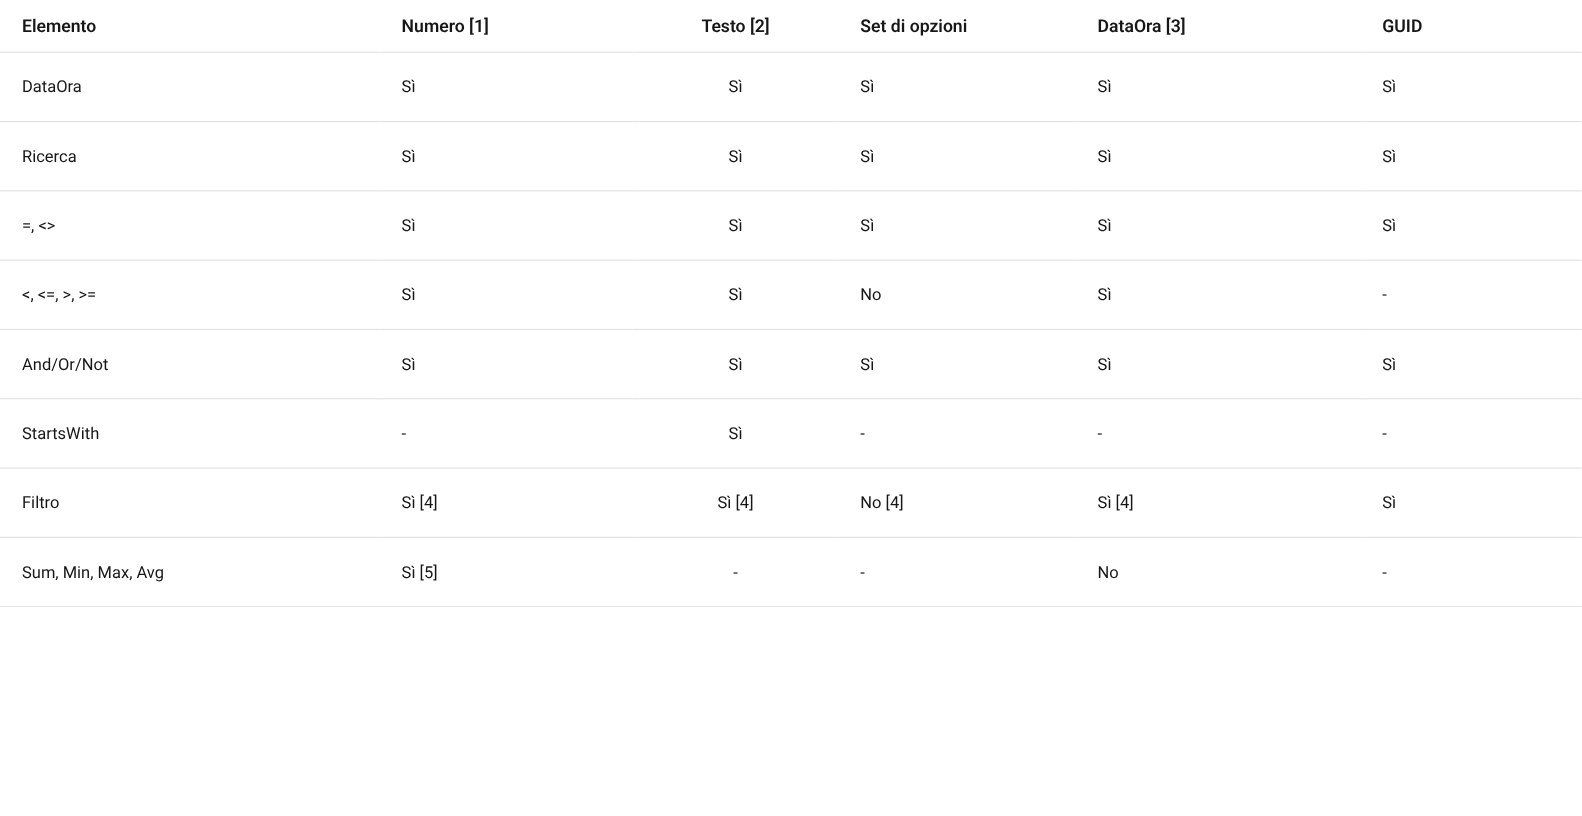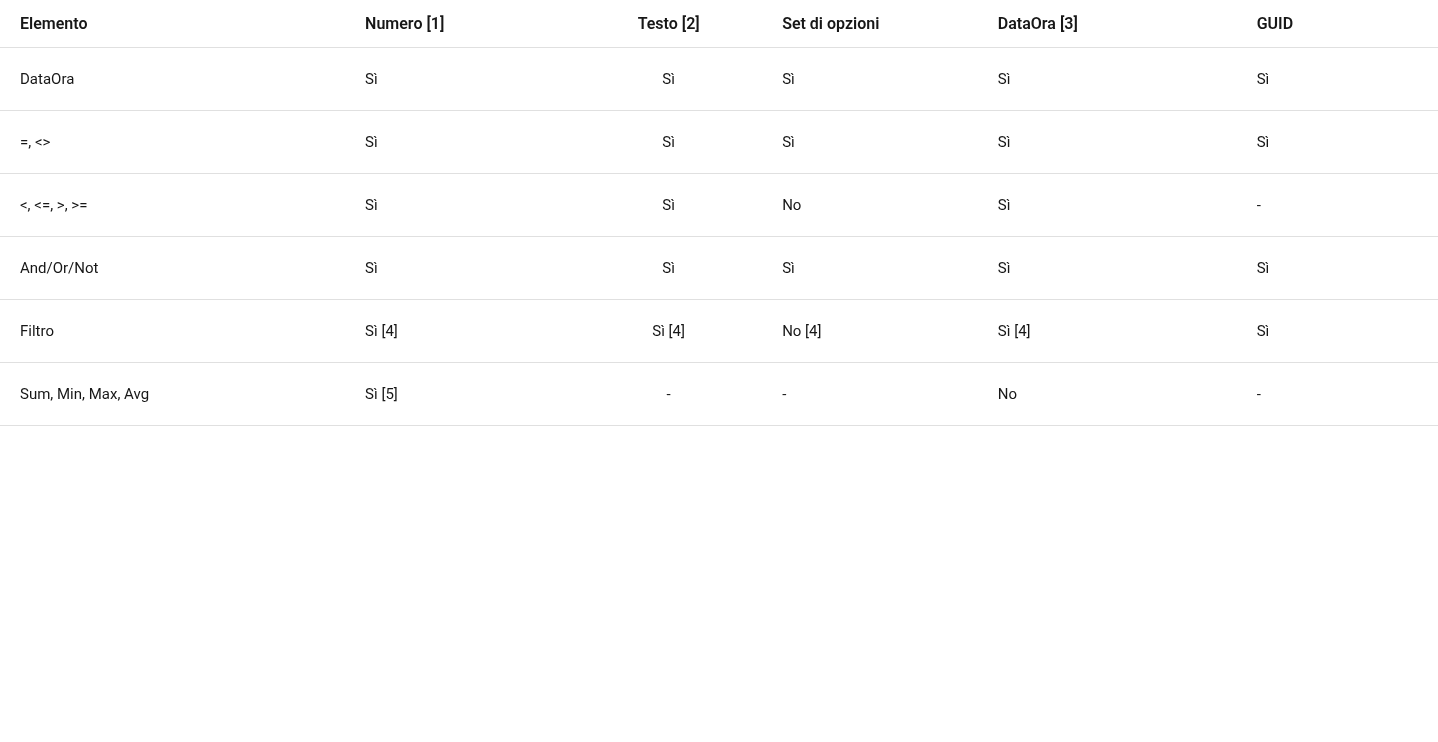--- a/index.html
+++ b/index.html
@@ -69,20 +69,28 @@
   <tbody>
     <tr>
       <td>DataOra</td>
       <td>Sì</td>
       <td>Sì</td>
       <td>Sì</td>
       <td>Sì</td>
       <td>Sì</td>
     </tr>
     <tr>
+      <td>Ricerca</td>
+      <td>Sì</td>
+      <td>Sì</td>
+      <td>Sì</td>
+      <td>Sì</td>
+      <td>Sì</td>
+    </tr>
+    <tr>
       <td>=, &lt;&gt;</td>
       <td>Sì</td>
       <td>Sì</td>
       <td>Sì</td>
       <td>Sì</td>
       <td>Sì</td>
     </tr>
     <tr>
       <td>&lt;, &lt;=, &gt;, &gt;=</td>
       <td>Sì</td>
@@ -93,20 +101,28 @@
     </tr>
     <tr>
       <td>And/Or/Not</td>
       <td>Sì</td>
       <td>Sì</td>
       <td>Sì</td>
       <td>Sì</td>
       <td>Sì</td>
     </tr>
     <tr>
+      <td>StartsWith</td>
+      <td>-</td>
+      <td>Sì</td>
+      <td>-</td>
+      <td>-</td>
+      <td>-</td>
+    </tr>
+    <tr>
       <td>Filtro</td>
       <td>Sì [4]</td>
       <td>Sì [4]</td>
       <td>No [4]</td>
       <td>Sì [4]</td>
       <td>Sì</td>
     </tr>
     <tr>
       <td>Sum, Min, Max, Avg</td>
       <td>Sì [5]</td>

